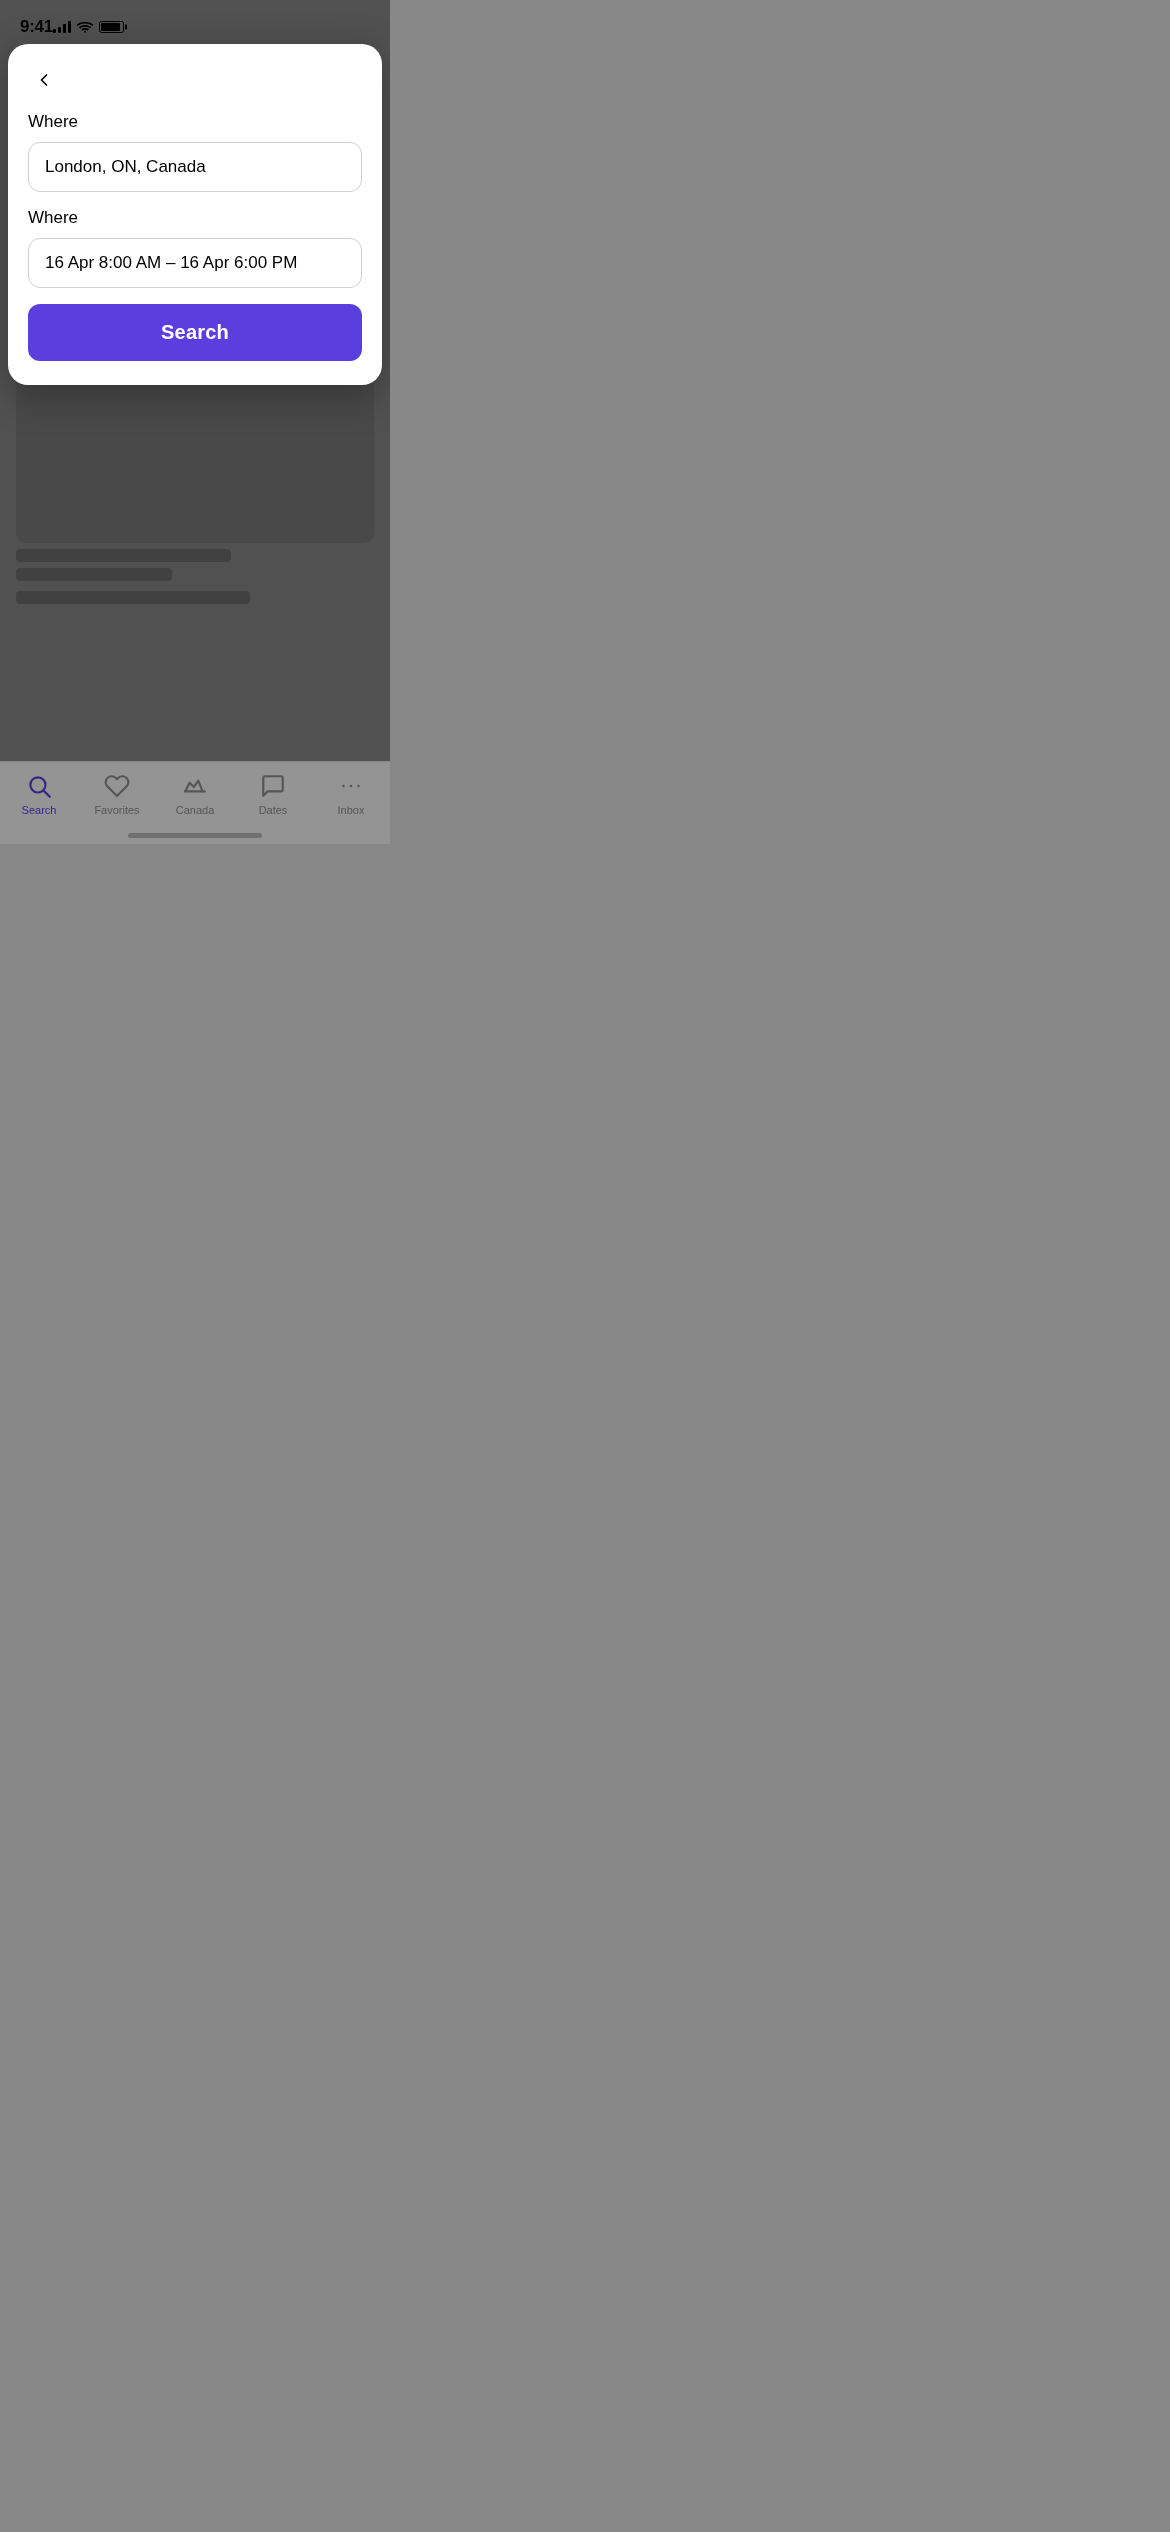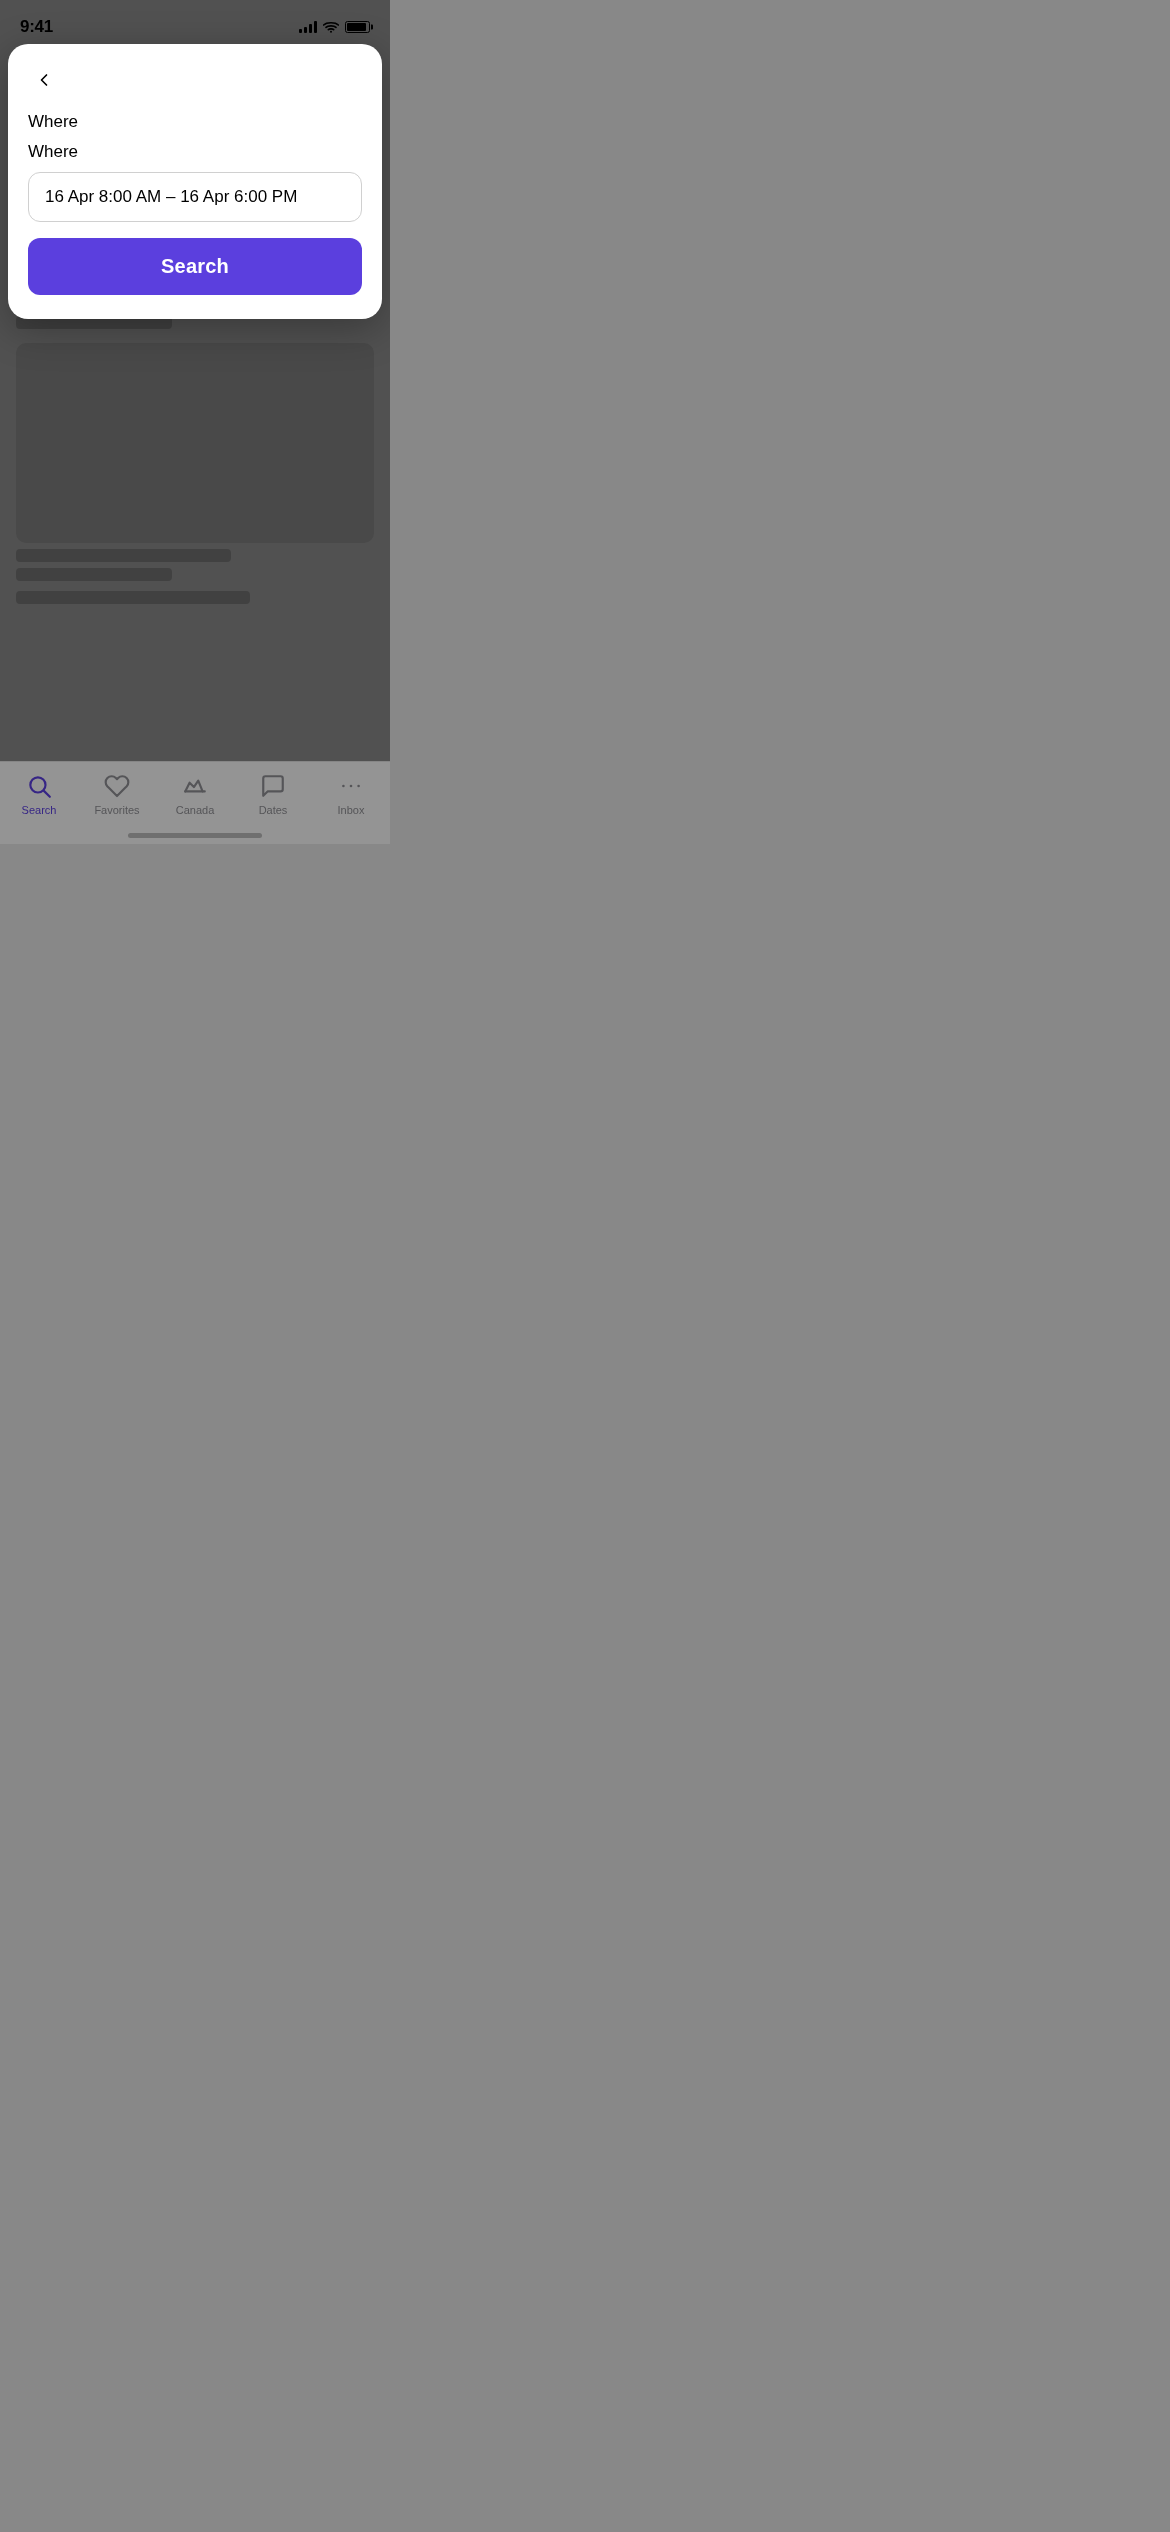--- a/index.html
+++ b/index.html
@@ -14,21 +14,20 @@
       overflow: hidden;
     }
 
     
     .status-bar {
       width: 100%;
       height: 44px;
       background: #888;
       display: flex;
       align-items: center;
-      justify-content: space-between;
       padding: 10px 20px 0;
       position: relative;
       z-index: 10;
     }
 
     .status-time {
       font-size: 17px;
       font-weight: 600;
       color: #000;
       letter-spacing: -0.3px;
@@ -305,20 +304,21 @@
 
   
   <div class="modal-back-btn">
     <svg viewBox="0 0 24 24">
       <polyline points="15 18 9 12 15 6"></polyline>
     </svg>
   </div>
 
   
   <div class="modal-section-label">Where</div>
+  <input class="modal-input" type="text" value="London, ON, Canada" style="">
 
   
   <div class="modal-section-label">Where</div>
   <input class="modal-input" type="text" value="16 Apr 8:00 AM – 16 Apr 6:00 PM" style="">
 
   
   <button class="modal-search-btn">Search</button>
 
 </div>
 

